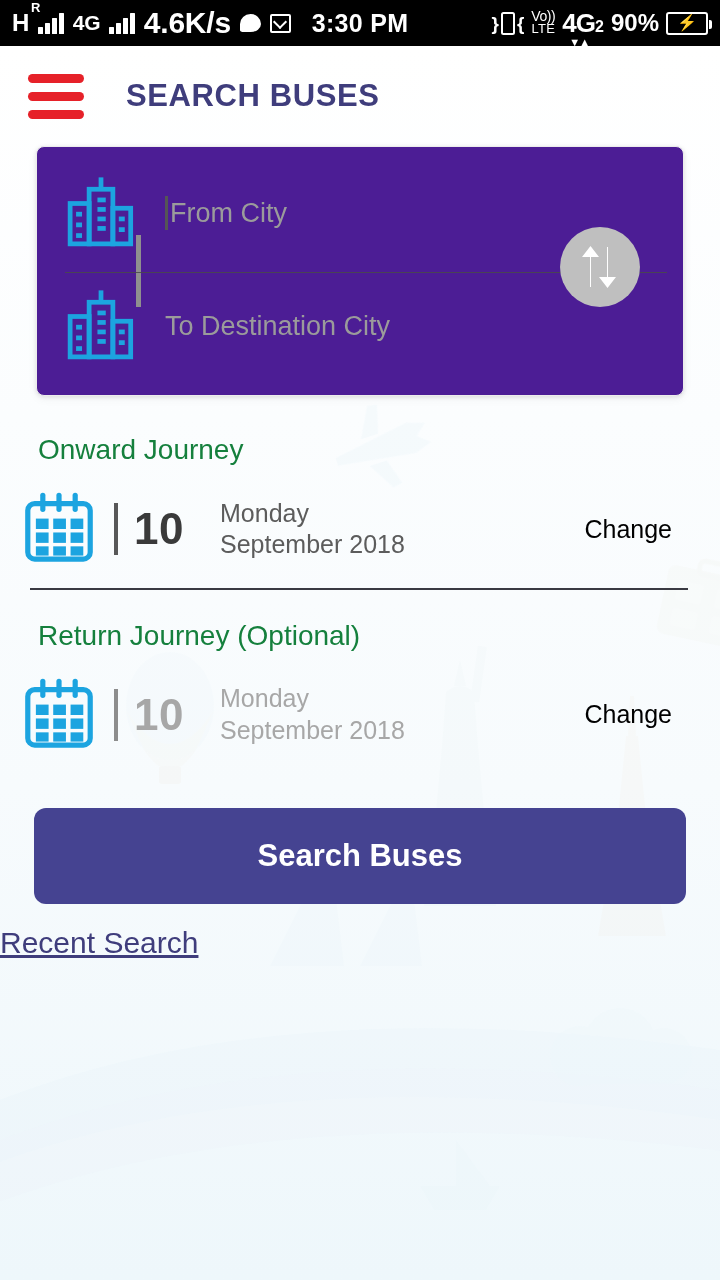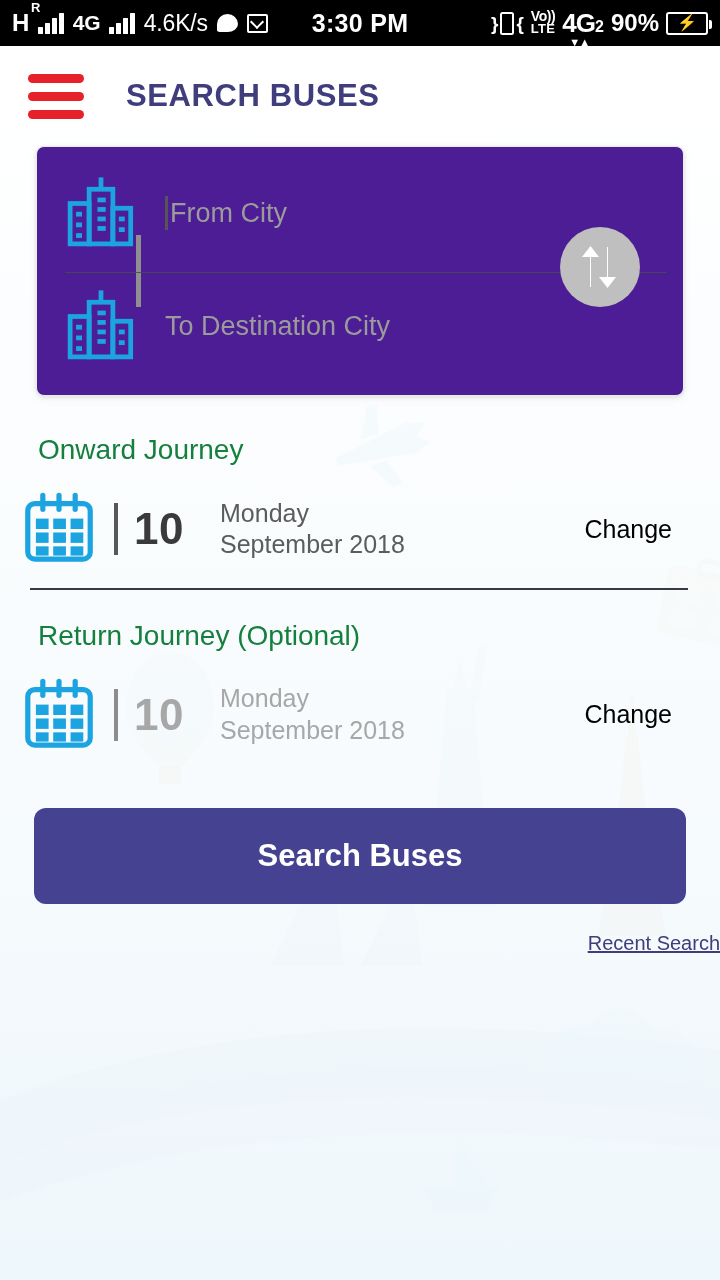--- a/index.html
+++ b/index.html
@@ -61,21 +61,21 @@
   }
 
   .bars { display: inline-flex; align-items: flex-end; gap: 2.5px; height: 21px; }
   .bars i { display: block; width: 4.5px; background: #fff; border-radius: .5px; }
   .bars i:nth-child(1) { height: 7px; }
   .bars i:nth-child(2) { height: 11px; }
   .bars i:nth-child(3) { height: 16px; }
   .bars i:nth-child(4) { height: 21px; }
 
   .label-4g { font-size: 21px; font-weight: bold; letter-spacing: -.3px; }
-  .speed { font-size: 23px; font-weight: normal; letter-spacing: -.2px; }
+  .speed { font-size: 30px; font-weight: bold; letter-spacing: -.2px; }
 
   .chat-bubble {
     width: 21px; height: 18px;
     background: #fff;
     border-radius: 50% 50% 50% 4px / 55% 55% 45% 10%;
     display: inline-block;
   }
   .mail-ico {
     width: 21px; height: 19px;
     border: 2.4px solid #fff;
@@ -97,21 +97,21 @@
   .vib-ico .phone {
     width: 14px; height: 23px;
     border: 2.4px solid #fff;
     border-radius: 2.5px;
   }
   .vib-ico .wave { font-size: 19px; font-weight: bold; line-height: 1; }
 
   .volte {
     display: flex; flex-direction: column;
     align-items: center; line-height: .98;
-    font-weight: bold;
+    font-weight: normal;
   }
   .volte .v1 { font-size: 14px; letter-spacing: -.4px; }
   .volte .v2 { font-size: 13px; letter-spacing: .3px; }
 
   .g4-2 { position: relative; display: inline-flex; align-items: baseline; font-weight: bold; }
   .g4-2 .big { font-size: 26px; letter-spacing: -1px; }
   .g4-2 .sub { font-size: 16px; }
   .g4-2 .updown {
     position: absolute;
     bottom: -9px; left: 7px;
@@ -332,23 +332,23 @@
     font-weight: bold;
     font-family: "Liberation Sans", sans-serif;
     cursor: pointer;
     display: block;
     width: calc(100% - 68px);
   }
 
   #recent-search {
     position: relative;
     z-index: 10;
-    margin-top: 28px;
-    text-align: right;
-    font-size: 20px;
+    margin-top: 22px;
+    text-align: left;
+    font-size: 30px;
     color: #3f3d7c;
     text-decoration: underline;
     cursor: pointer;
   }
 </style>
 </head>
 <body>
 
 <div id="screen">
 

